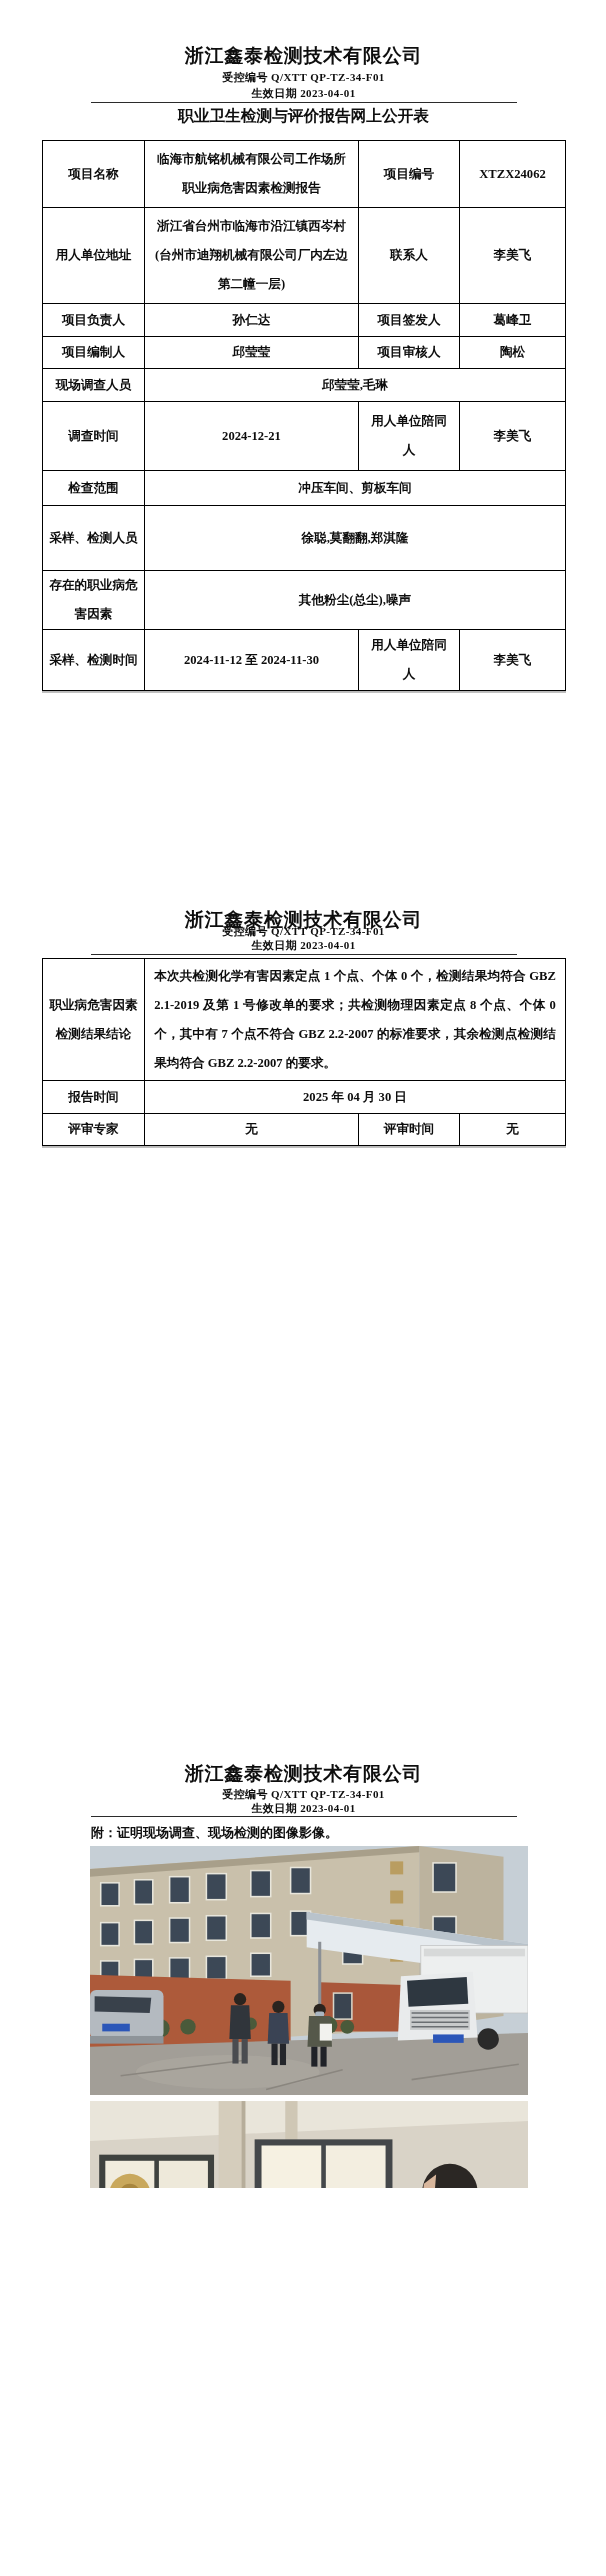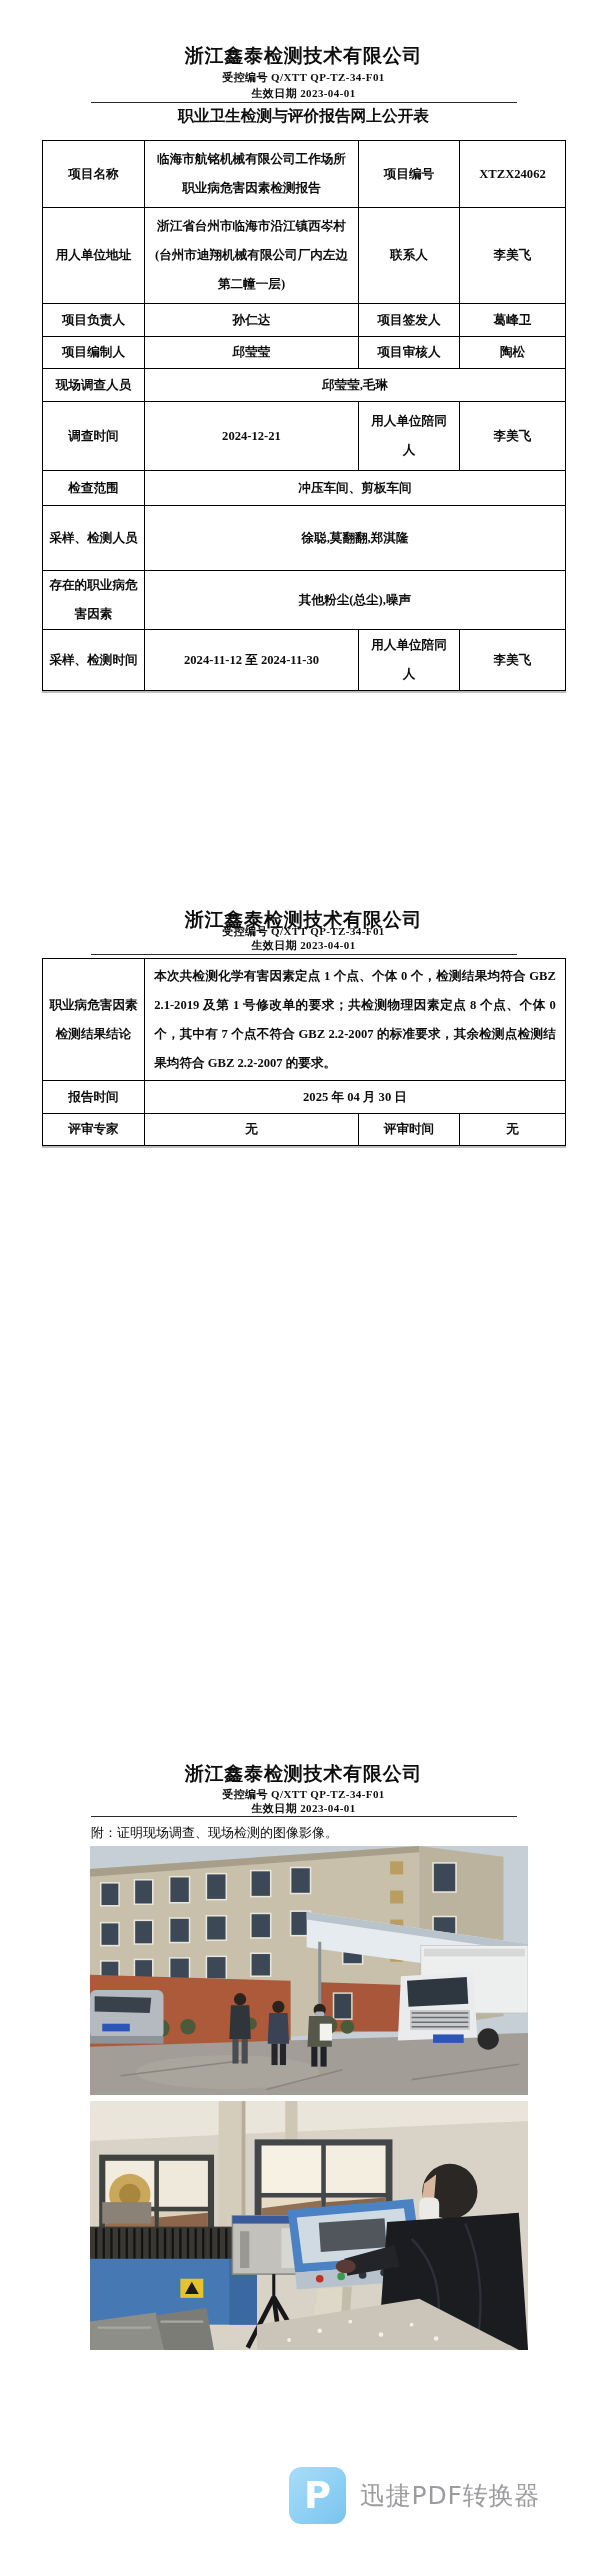--- a/index.html
+++ b/index.html
@@ -1,32 +1,32 @@
 <!DOCTYPE html>
 <html style="font-size:12.2px"><head>
 <meta charset="utf-8">
 <style>
   html,body{margin:0;padding:0;background:#ffffff;}
-  .sheet{position:relative;width:607px;height:2576px;background:#fff;overflow:hidden;
+  .sheet{position:relative;width:607px;height:2188px;background:#fff;overflow:hidden;
          font-family:"Liberation Serif","DejaVu Sans",serif;color:#0e0e0e;}
   .center{position:absolute;left:0;width:607px;text-align:center;}
   .company{font-family:"DejaVu Sans","Liberation Sans",sans-serif;font-weight:700;
            font-size:19px;letter-spacing:0.8px;line-height:23px;}
   .sub{font-size:11px;font-weight:600;letter-spacing:0.4px;line-height:14.5px;}
   .rule{position:absolute;left:91px;width:426px;height:0;border-top:1.2px solid #2b2b2b;}
   .ptitle{font-family:Liberation Mono, monospace;font-weight:800;
           font-size:15.7px;line-height:21.4px;}
   table.doc{position:absolute;left:42px;width:523px;border-collapse:collapse;table-layout:fixed;
             background:#fff;box-shadow:0 1.9px 0 rgba(128,128,128,.55);}
   table.doc td{border:1.1px solid #000;font-weight:700;font-size:12.6px;line-height:29px;
                text-align:center;vertical-align:middle;padding:0 6.1px;overflow:hidden;
                font-family:"Liberation Serif","DejaVu Sans",serif;color:#0d0d0d;}
   table.doc td.just{text-align:justify;padding:0 9.2px;}
   .attach{position:absolute;left:91px;font-family:"DejaVu Sans","Liberation Sans",sans-serif;
-          font-weight:400;font-size:13px;line-height:18.4px;}
+          font-weight:700;font-size:13px;line-height:18.4px;}
   .photo{position:absolute;left:90px;width:438px;height:249px;overflow:hidden;background:#ccc;}
   .photo svg{display:block;}
   .wm-icon{position:absolute;left:289px;top:2467px;width:57px;height:57px;border-radius:12.2px;
            background:linear-gradient(135deg,#aaddf8 0%,#8ed0f4 55%,#79c2ec 100%);
            display:flex;align-items:center;justify-content:center;}
   .wm-p{font-family:"DejaVu Sans","Liberation Sans",sans-serif;font-weight:800;font-size:37px;
         color:#ffffff;line-height:57px;}
   .wm-text{position:absolute;left:360px;top:2480px;font-family:"DejaVu Sans","Liberation Sans",sans-serif;
            font-weight:500;font-size:25px;line-height:31px;color:#9c9ca0;letter-spacing:0.8px;}
 </style>

